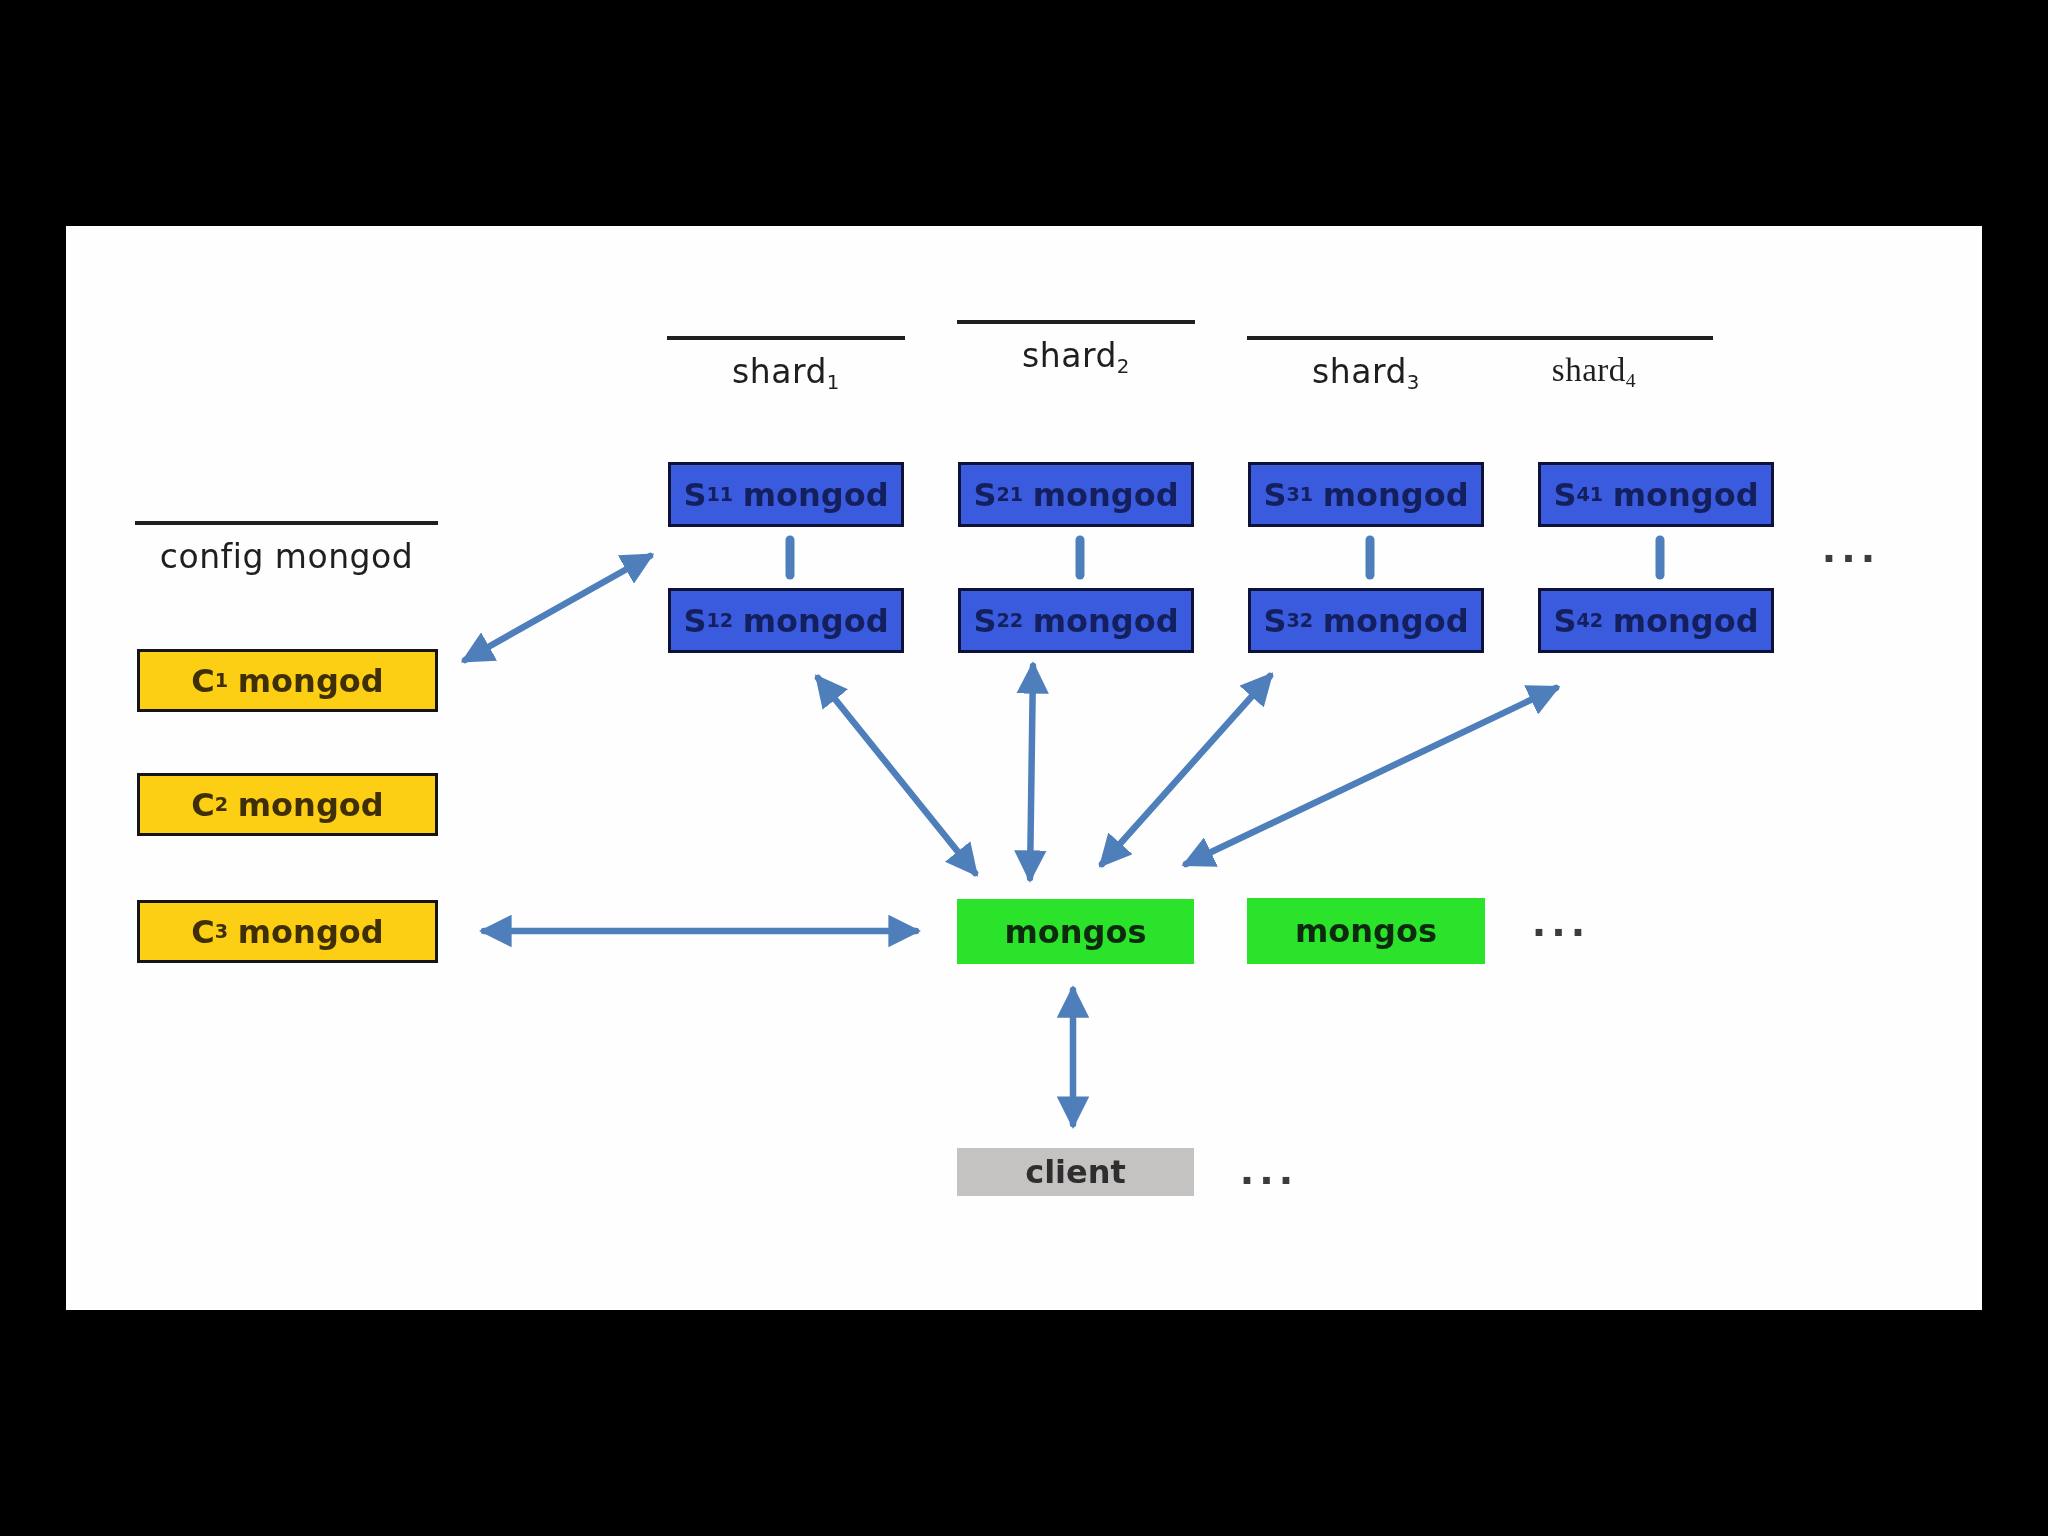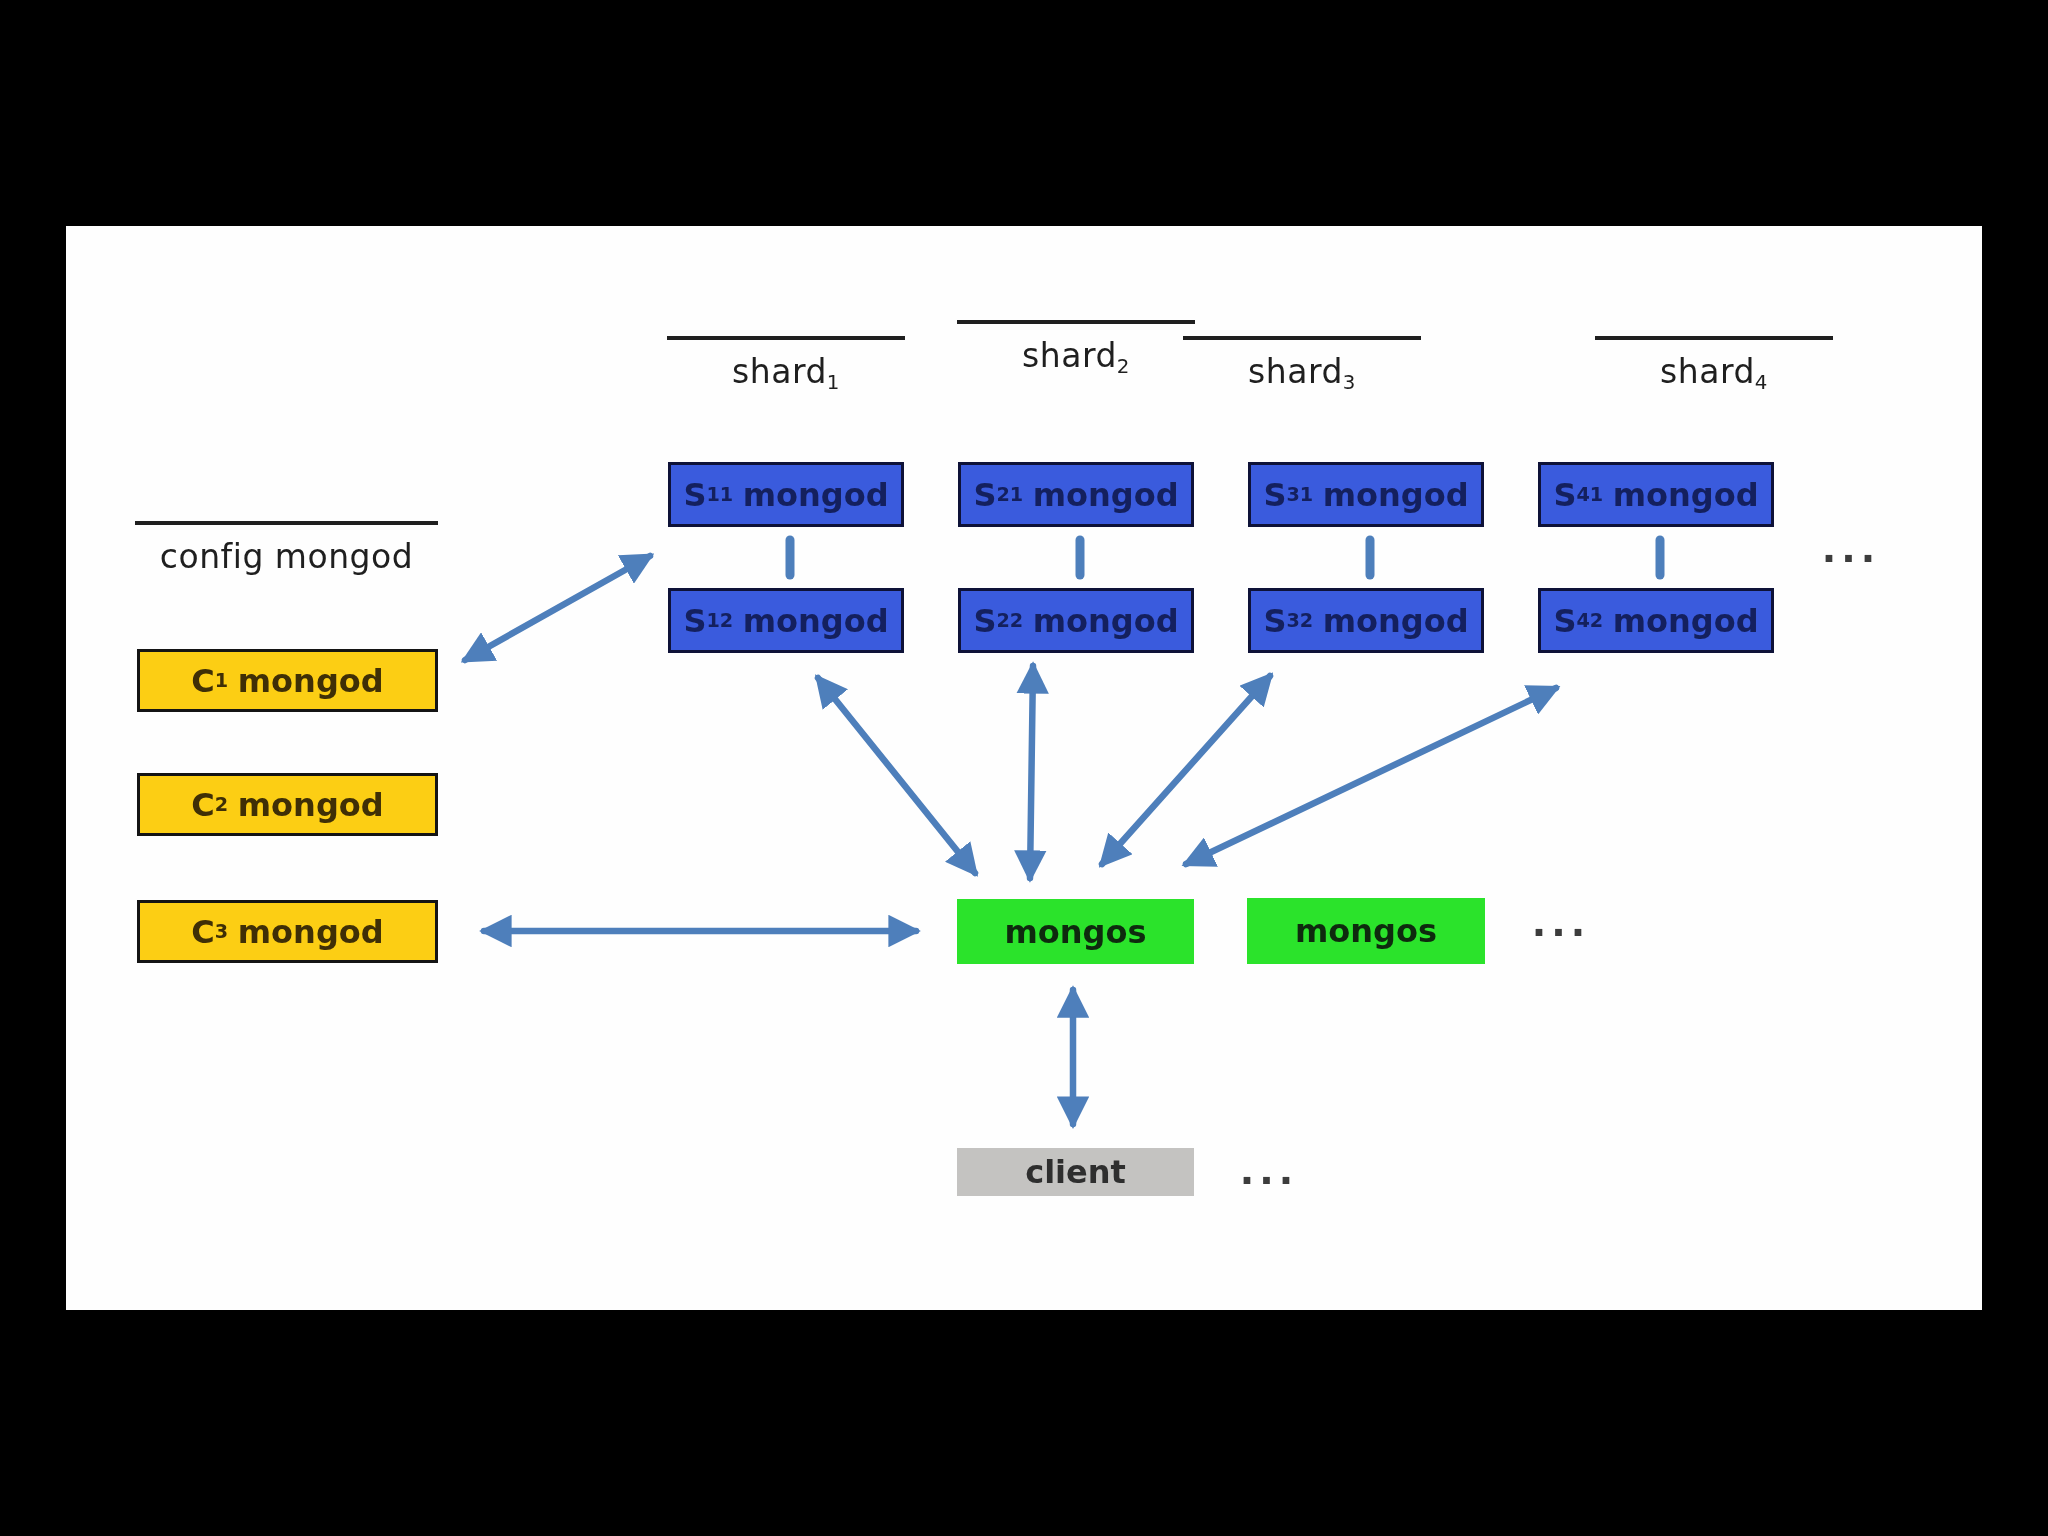--- a/index.html
+++ b/index.html
@@ -65,25 +65,25 @@
   <div class="canvas"></div>
 
   <div class="heading-block" style="left:667px;top:336px;width:238px;">
     <div class="overline"></div>
     <div class="heading-label"><span>shard</span><sub class="sb">1</sub></div>
   </div>
   <div class="heading-block" style="left:957px;top:320px;width:238px;">
     <div class="overline"></div>
     <div class="heading-label"><span>shard</span><sub class="sb">2</sub></div>
   </div>
-  <div class="heading-block" style="left:1183px;top:336px;width:238px;">
+  <div class="heading-block" style="left:1247px;top:336px;width:238px;">
     <div class="overline"></div>
     <div class="heading-label"><span>shard</span><sub class="sb">3</sub></div>
   </div>
-  <div class="heading-block" style="left:1595px;top:336px;width:238px;">
+  <div class="heading-block" style="left:1475px;top:336px;width:238px;font-family:Liberation Serif, serif;">
     <div class="overline"></div>
     <div class="heading-label"><span>shard</span><sub class="sb">4</sub></div>
   </div>
 
   <div class="heading-block" style="left:135px;top:521px;width:303px;">
     <div class="overline"></div>
     <div class="heading-label">config mongod</div>
   </div>
 
   <div class="node shard-node" style="left:668px;top:462px;width:236px;height:65px;">

